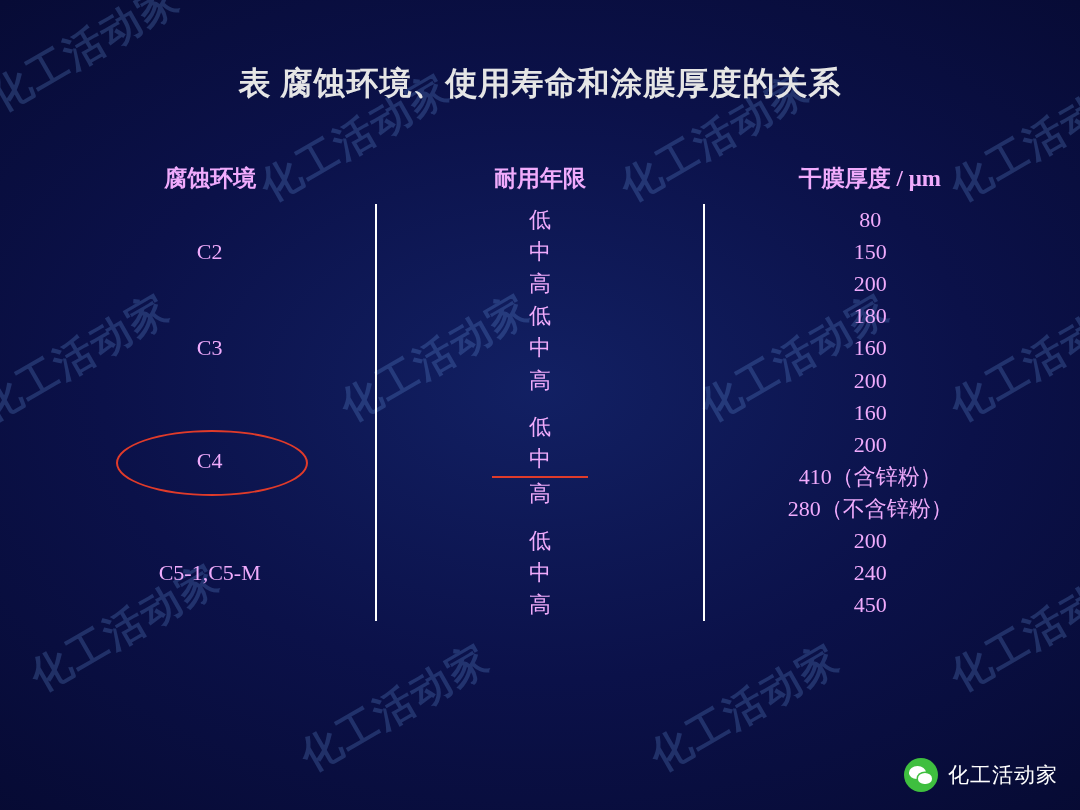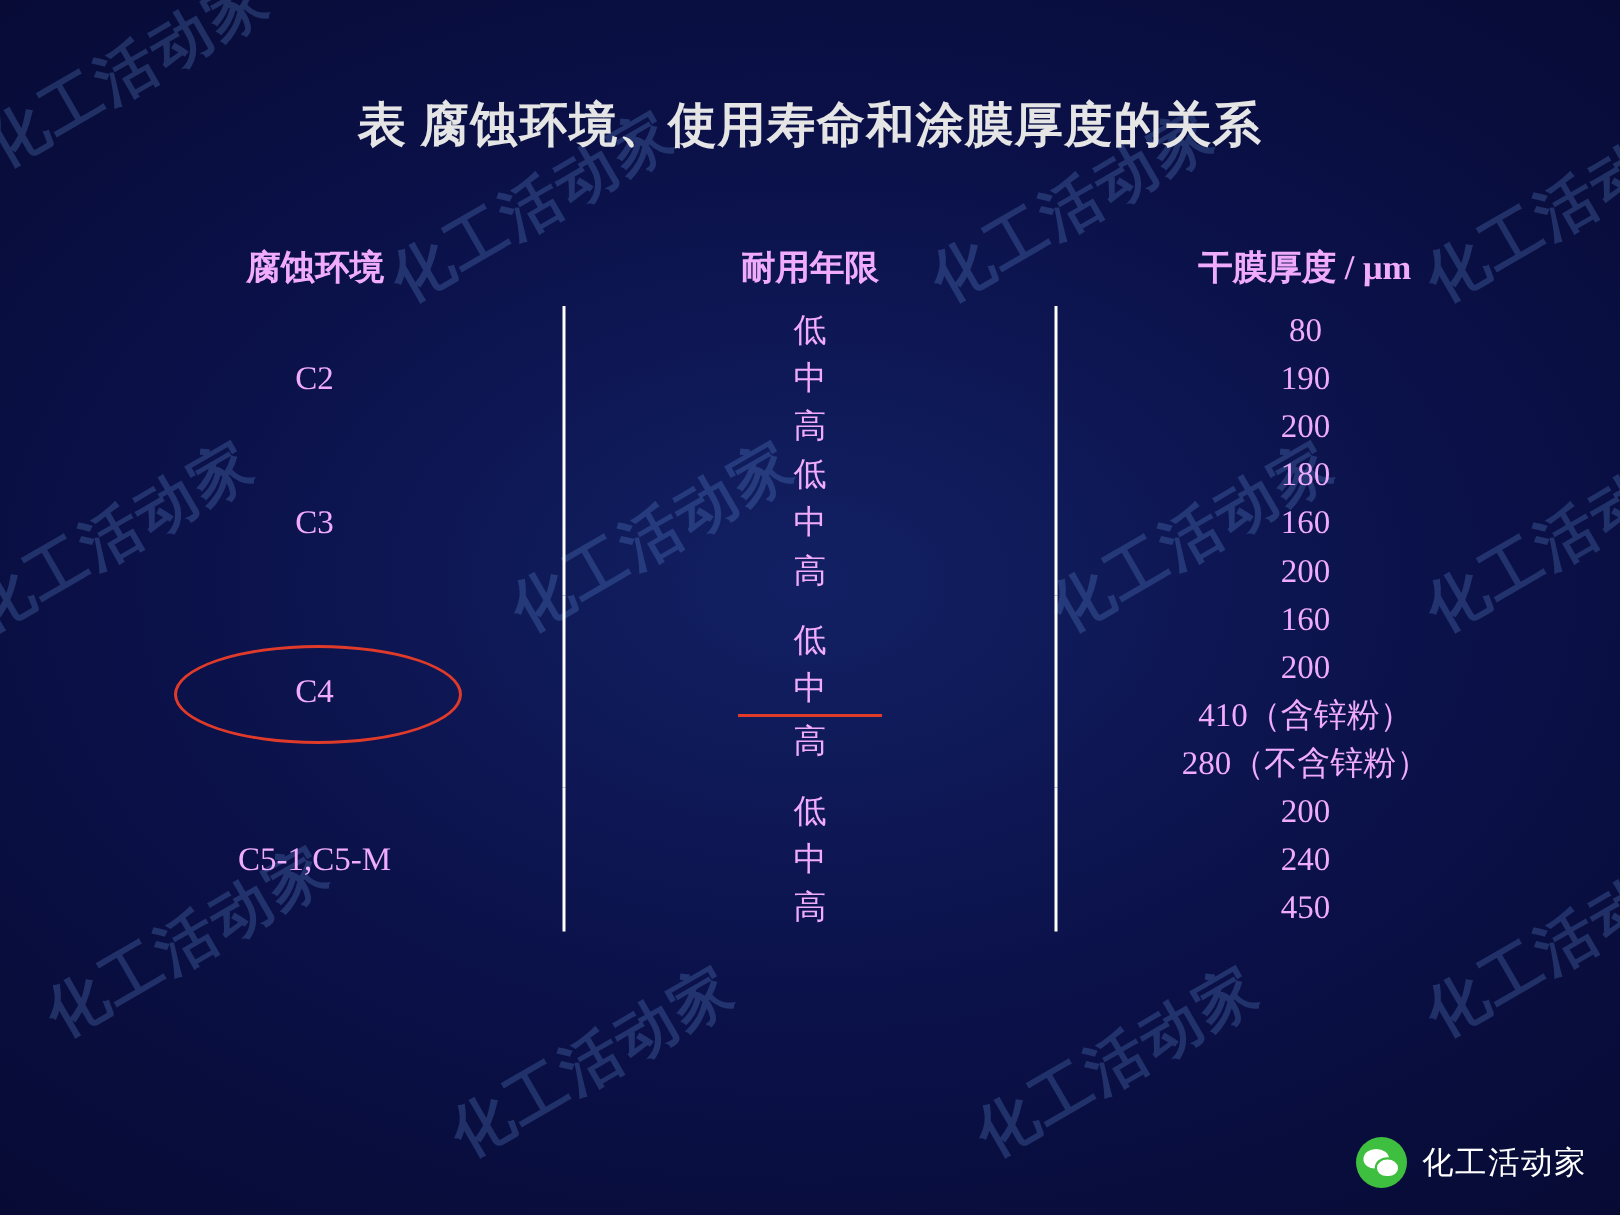--- a/index.html
+++ b/index.html
@@ -190,21 +190,21 @@
           <td class="col-life">
             <div class="stack">
               <div>低</div>
               <div>中</div>
               <div>高</div>
             </div>
           </td>
           <td class="col-thk">
             <div class="stack">
               <div>80</div>
-              <div>190</div>
+              <div>150</div>
               <div>200</div>
             </div>
           </td>
         </tr>
 
         <tr class="body-row">
           <td class="col-env envcell">
             <span>C3</span>
           </td>
           <td class="col-life">

